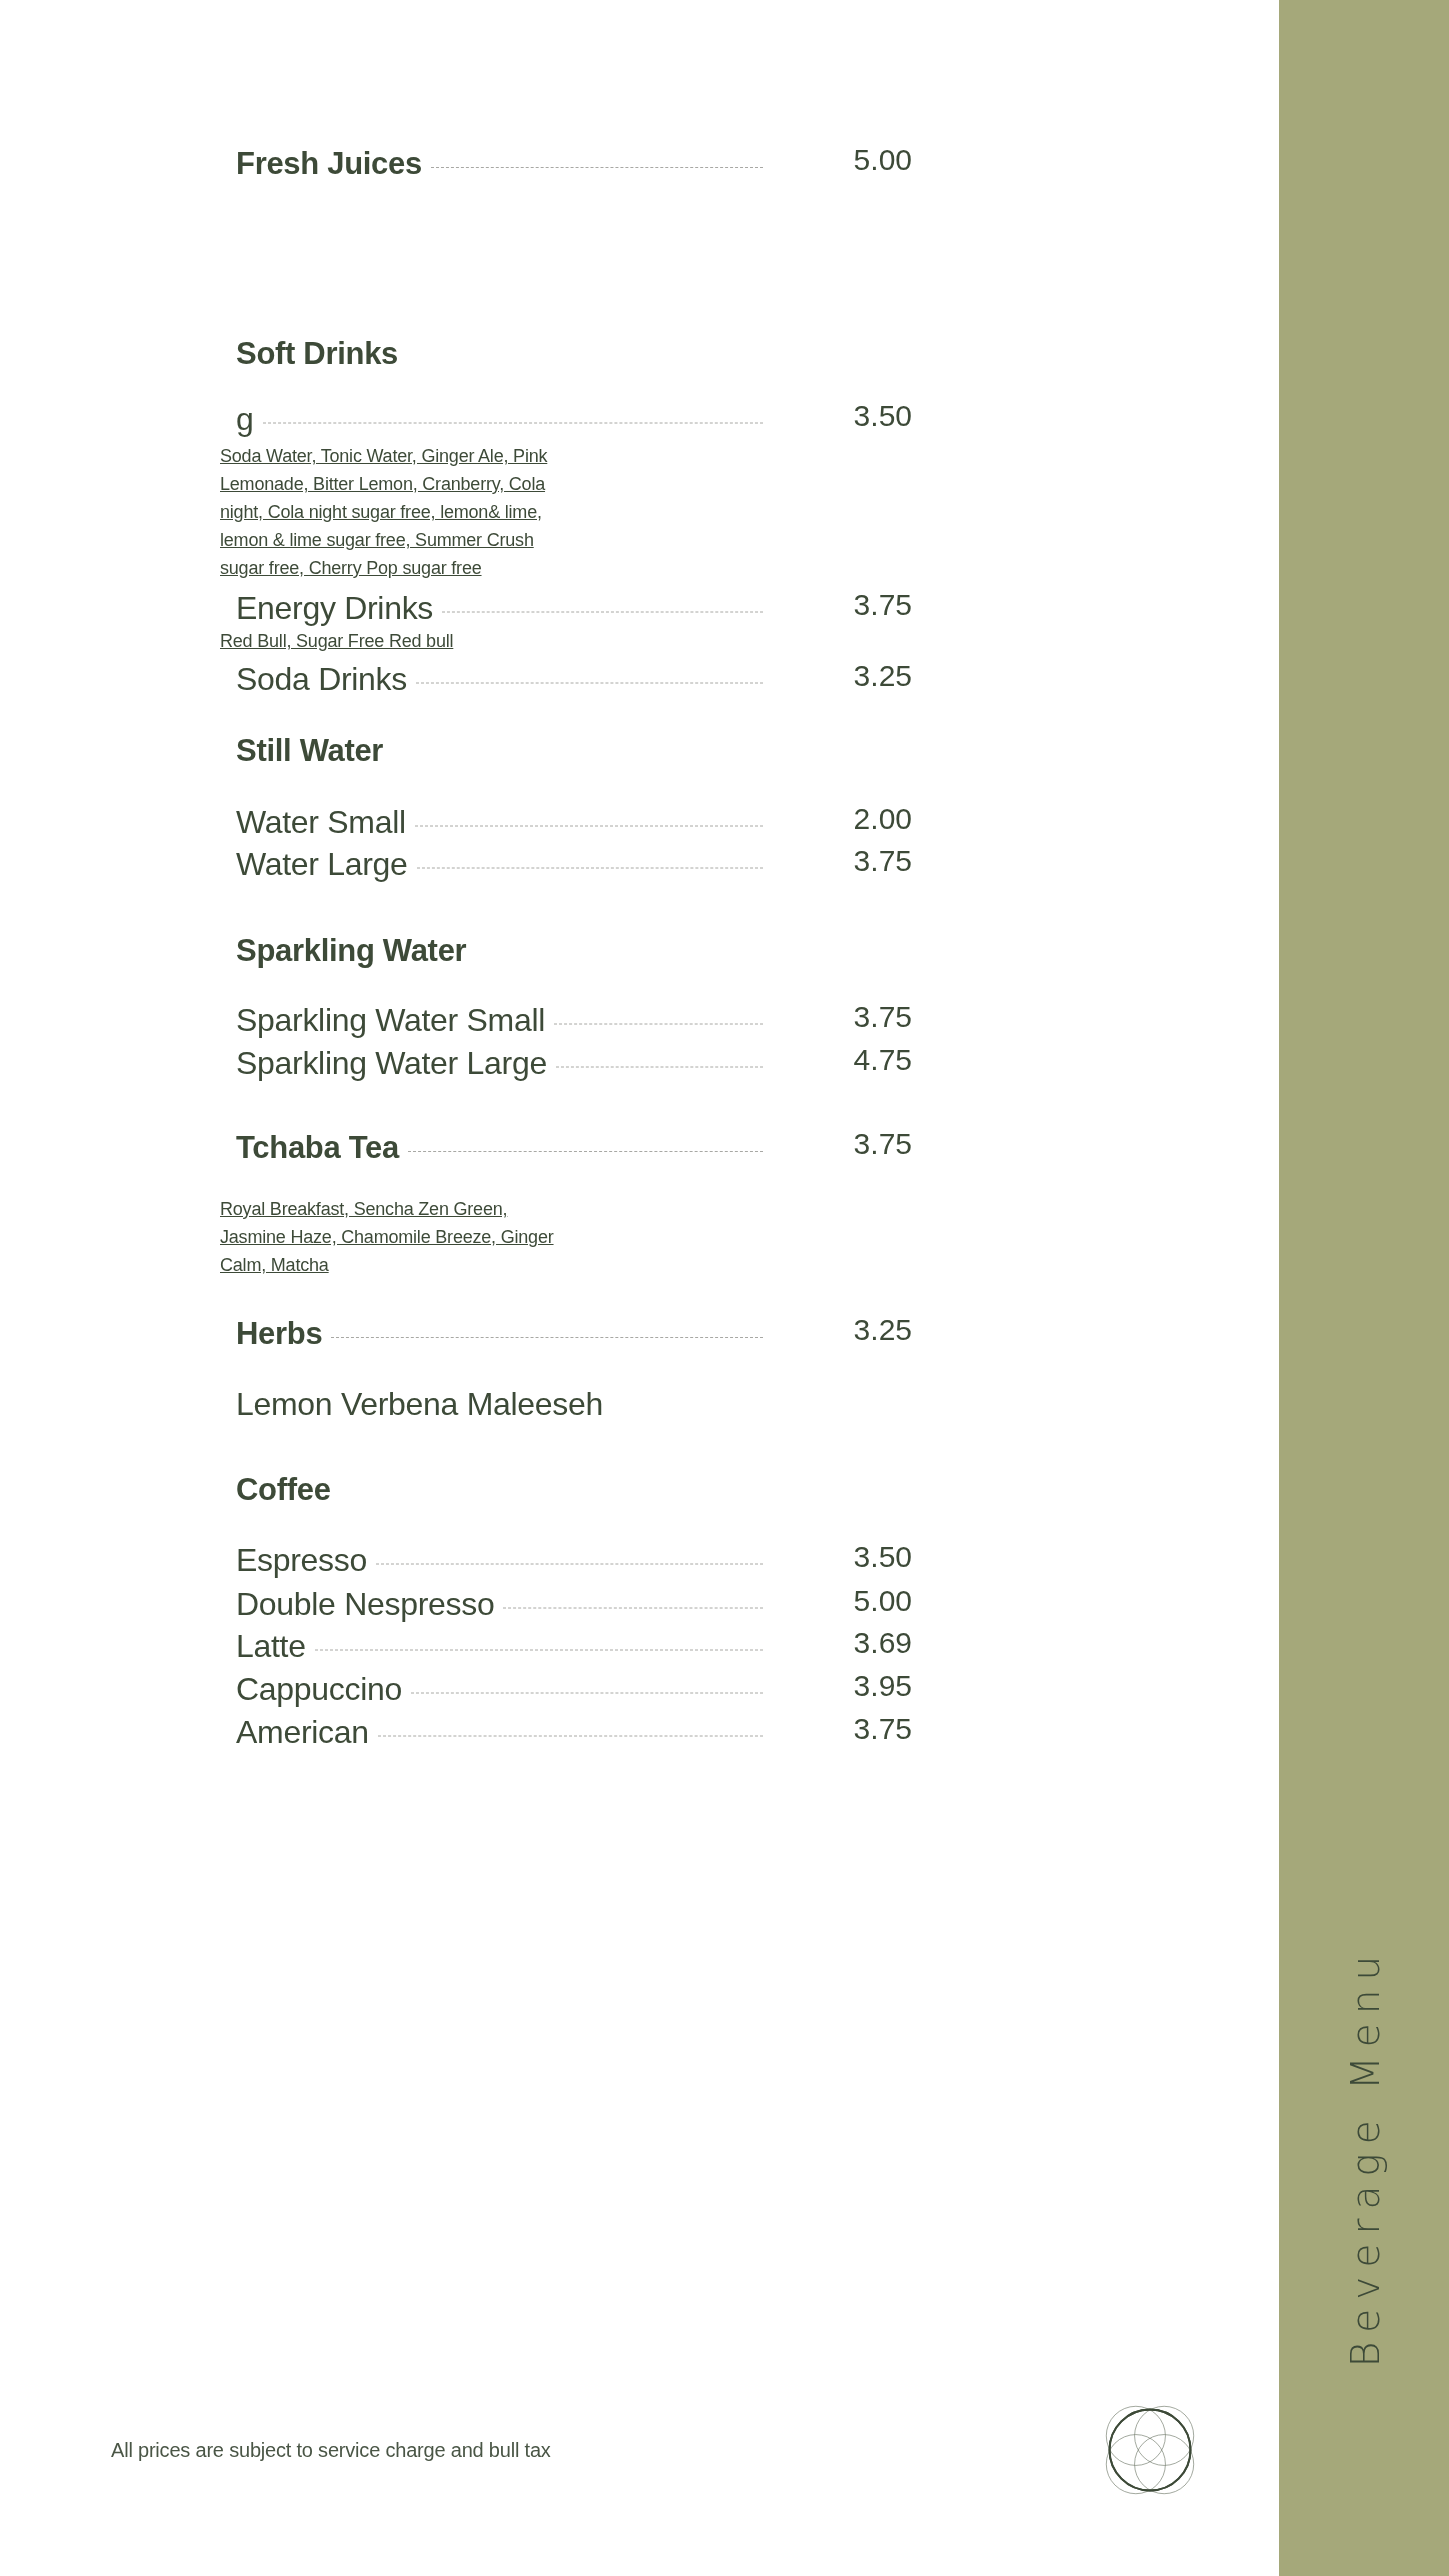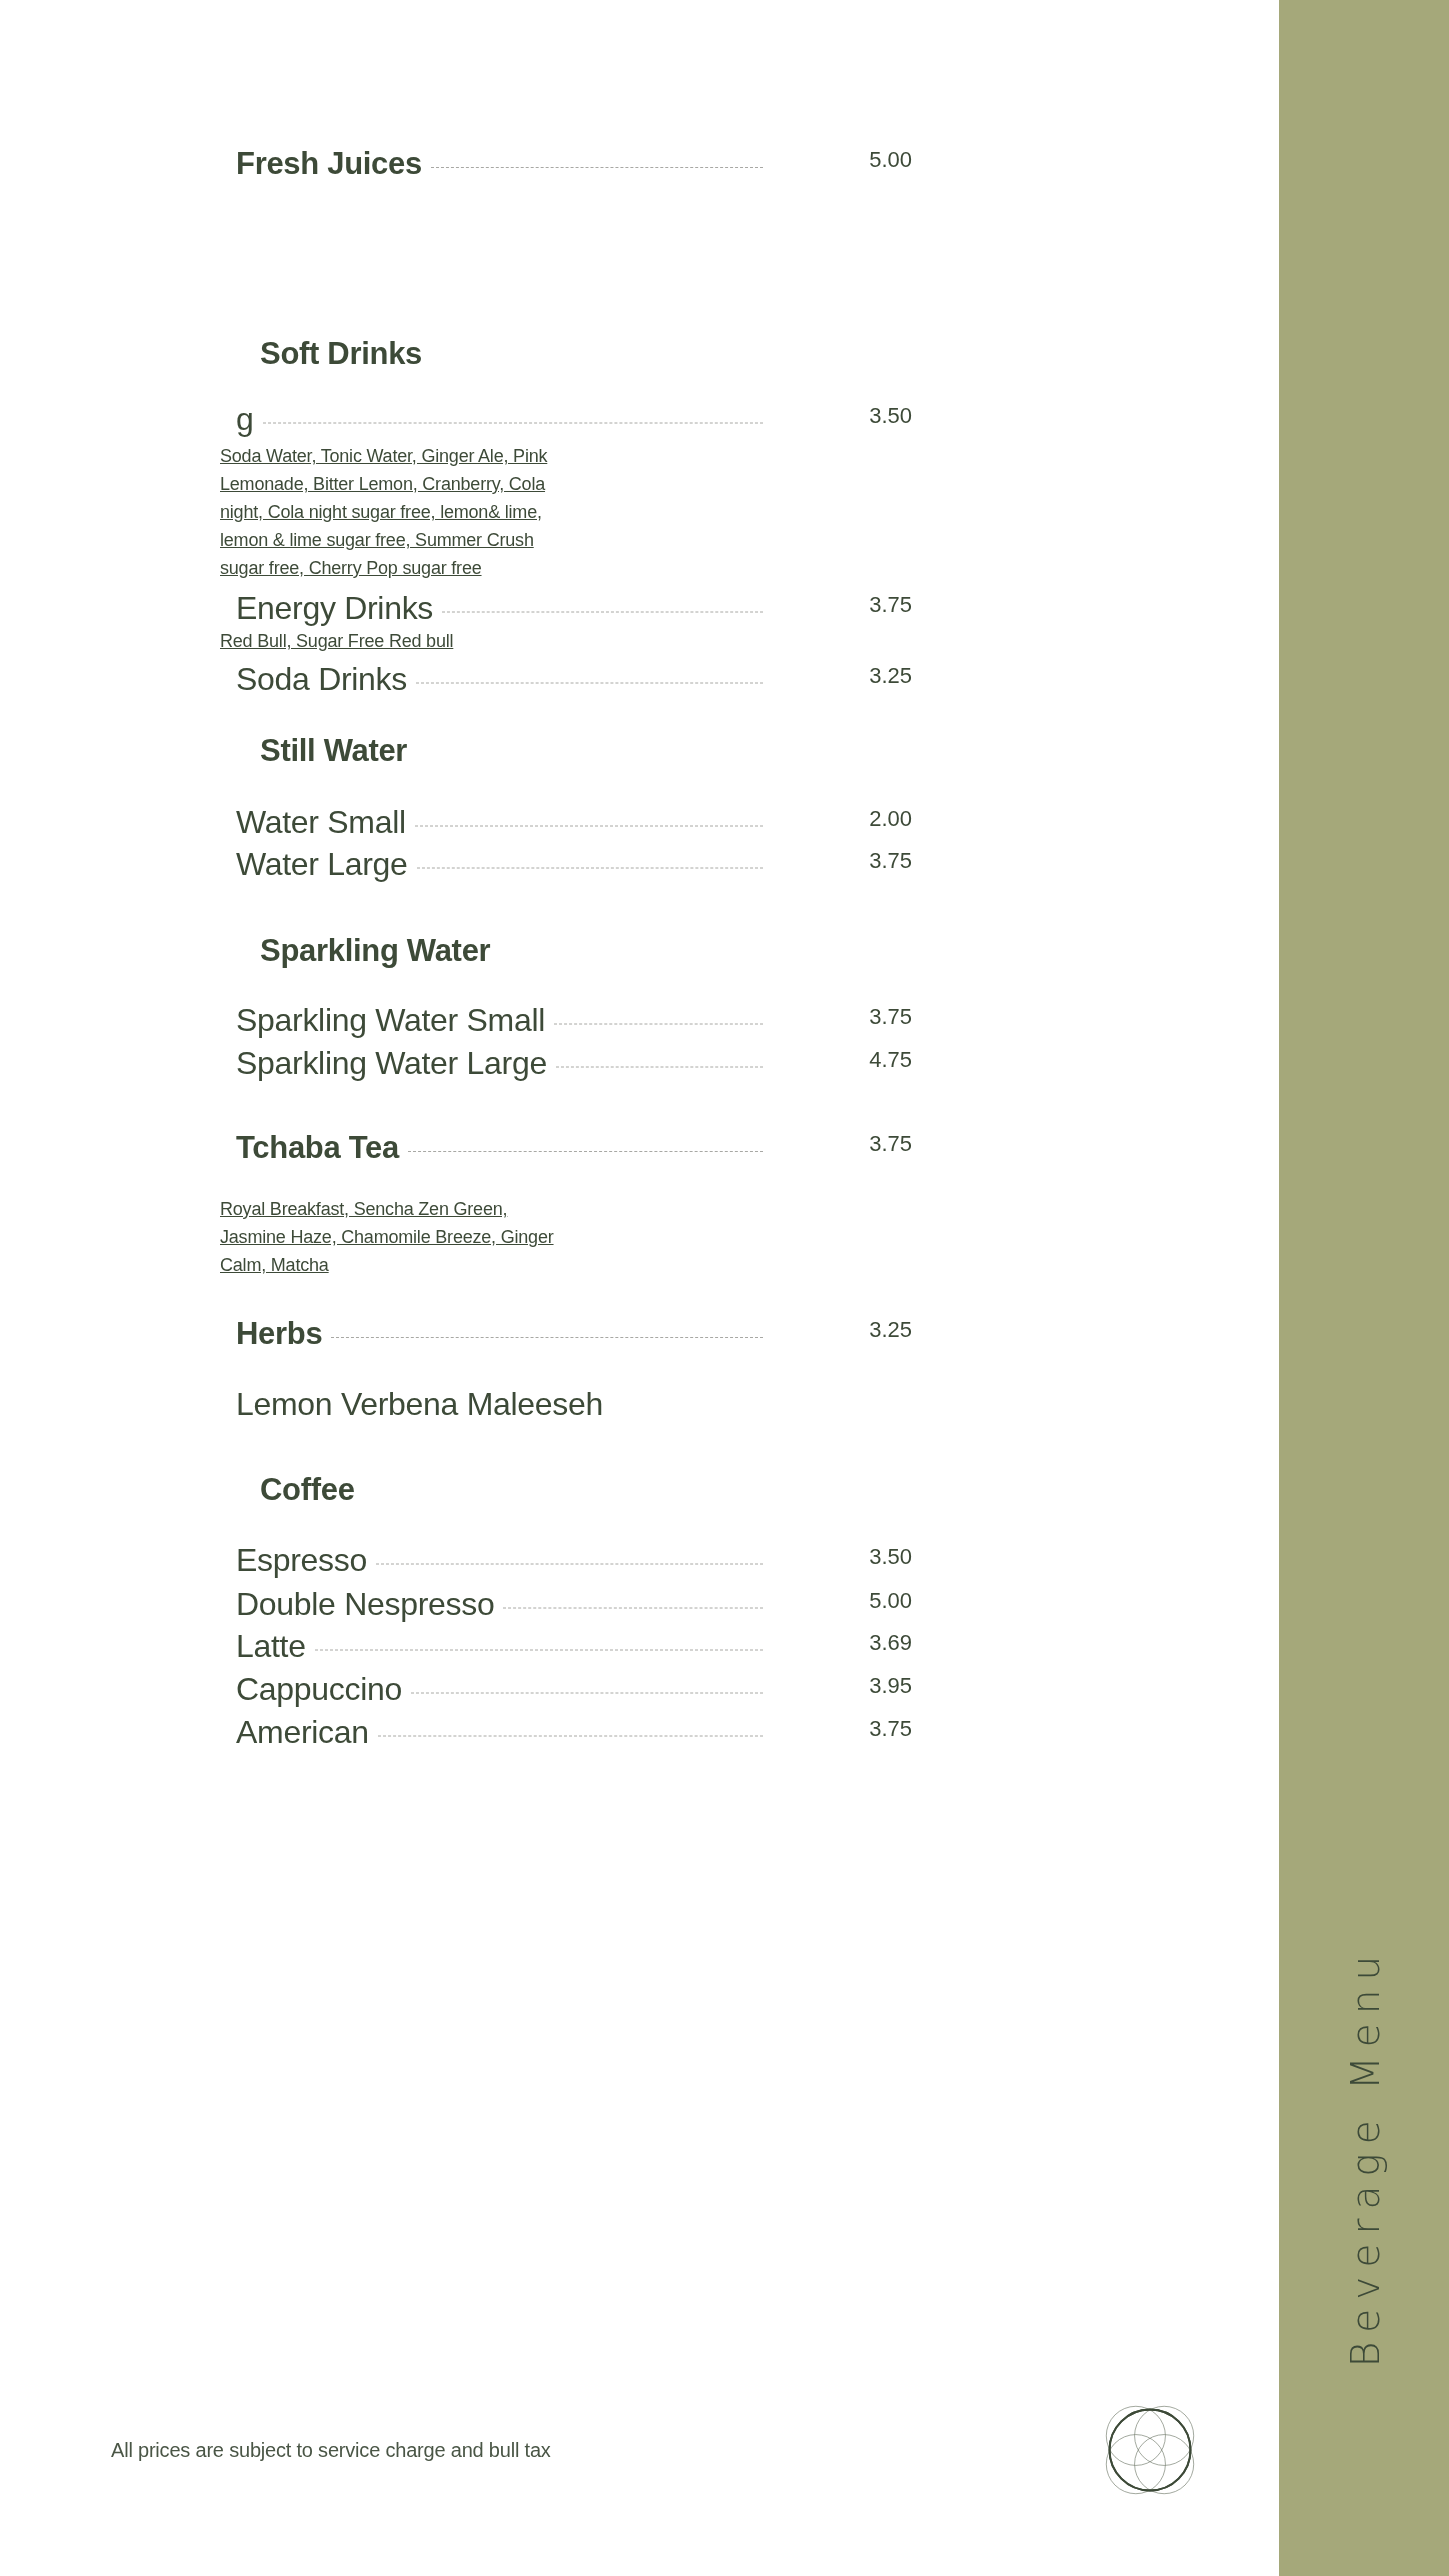--- a/index.html
+++ b/index.html
@@ -29,27 +29,27 @@
     .row .name { white-space: nowrap; }
     .row .leader {
       flex: 1 1 auto; height: 0; border-bottom: 1.9px dashed #a8a8a4;
       margin: 0 6.4px 0 9px; position: relative; top: 3.9px;
       max-width: none;
     }
     .row .leader-wrap { flex: 1; display: flex; padding-right: 52px; }
     .row .leader-wrap .leader { flex: 1; margin-right: 0; }
     .row .price {
       width: 97px; text-align: right; white-space: nowrap;
-      font-size: 22px; font-weight: 400; position: relative; top: -3.9px;
+      font-size: 30px; font-weight: 400; position: relative; top: -3.9px;
     }
     .heading { font-size: 31px; font-weight: 700; letter-spacing: -0.3px; }
     .item { font-size: 32px; font-weight: 400; letter-spacing: -0.3px; }
     .section-heading {
       position: absolute; left: 236px; transform: translateY(-50%);
-      font-size: 31px; font-weight: 700; letter-spacing: -0.3px; white-space: nowrap; margin-left: 24px;
+      font-size: 31px; font-weight: 700; letter-spacing: -0.3px; white-space: nowrap;
     }
     .big-desc {
       position: absolute; left: 236px; width: 451px;
       font-size: 32px; line-height: 43px; letter-spacing: -0.3px;
     }
     .small-desc {
       position: absolute; left: 220px; width: 438px;
       font-size: 18px; line-height: 28px; font-weight: 400; letter-spacing: -0.2px; text-decoration: underline;
     }
     .footer-note {

